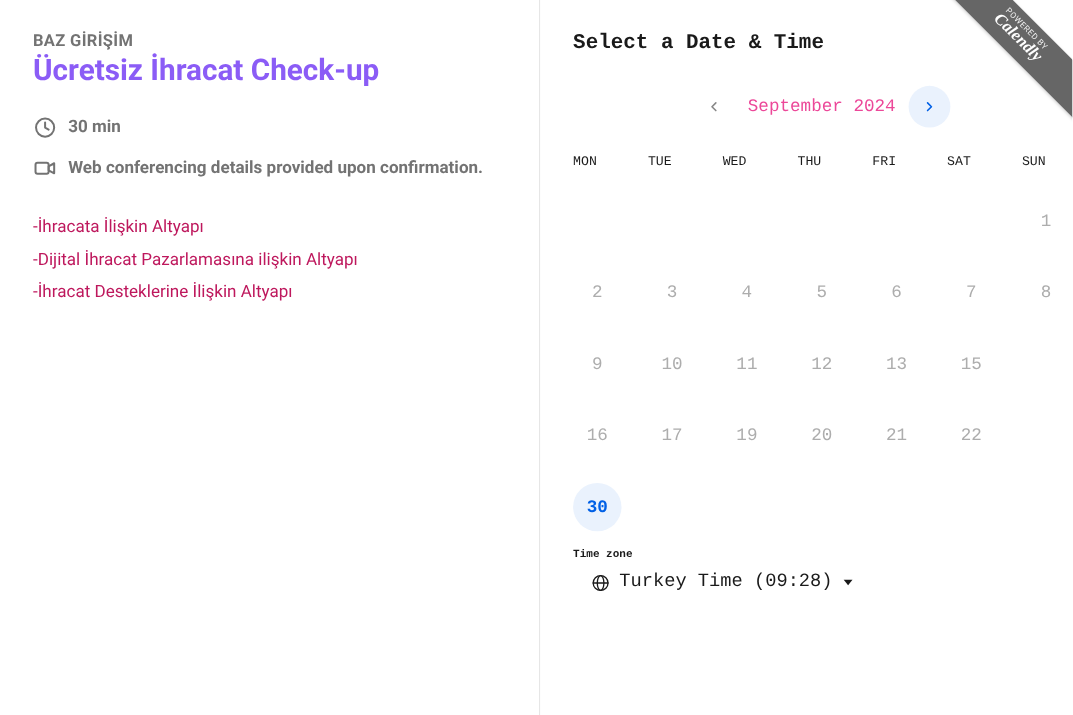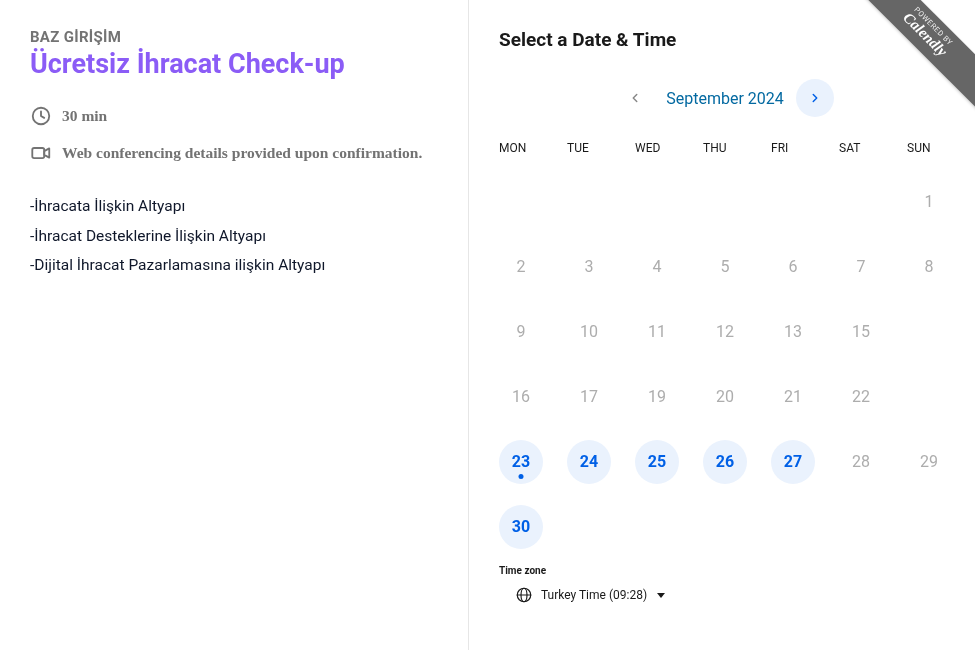--- a/index.html
+++ b/index.html
@@ -49,50 +49,50 @@
     display: flex;
     align-items: center;
     justify-content: center;
     margin-top: 1px;
   }
   .meta-row .text {
     font-size: 15.5px;
     font-weight: 700;
     color: #737373;
     line-height: 1.5;
-    font-family: Liberation Serif, serif;
   }
   .description {
     margin-top: 28px;
     font-size: 15.5px;
-    color: #0f172a;
+    color: #be185d;
     line-height: 1.9;
   }
   .right-panel {
     flex: 1;
-    padding: 28px 24px 0 30px;
+    padding: 28px 2px 0 30px;
     position: relative;
+    font-family: Liberation Mono, monospace;
   }
   .section-title {
     font-size: 19px;
     font-weight: 700;
     color: #1a1a1a;
     margin-bottom: 28px;
   }
   .month-nav {
     display: flex;
     align-items: center;
     justify-content: center;
     gap: 8px;
     margin-bottom: 24px;
     padding: 0 10px;
   }
   .month-label {
     font-size: 16px;
-    color: #0369a1;
+    color: #ec4899;
     flex: 0 0 auto;
     text-align: center;
     padding: 0 4px;
   }
   .nav-btn {
     width: 38px;
     height: 38px;
     border-radius: 50%;
     display: flex;
     align-items: center;
@@ -166,21 +166,21 @@
     margin-bottom: 10px;
   }
   .tz-value-row {
     display: flex;
     align-items: center;
     gap: 8px;
     padding-left: 16px;
     cursor: pointer;
   }
   .tz-value {
-    font-size: 12px;
+    font-size: 17px;
     color: #1a1a1a;
   }
   .caret-down {
     width: 0; height: 0;
     border-left: 4px solid transparent;
     border-right: 4px solid transparent;
     border-top: 5px solid #1a1a1a;
     margin-left: 2px;
   }
   
@@ -243,22 +243,22 @@
         <svg width="22" height="22" viewBox="0 0 24 24" fill="none" stroke="#737373" stroke-width="2" stroke-linecap="round" stroke-linejoin="round">
           <rect x="2.5" y="6.5" width="13" height="11" rx="2"></rect>
           <polygon points="15.5 10 21 7 21 17 15.5 14"></polygon>
         </svg>
       </span>
       <span class="text">Web conferencing details provided upon confirmation.</span>
     </div>
 
     <div class="description" id="desc-lines">
         <div>-İhracata İlişkin Altyapı</div>
+        <div>-Dijital İhracat Pazarlamasına ilişkin Altyapı</div>
         <div>-İhracat Desteklerine İlişkin Altyapı</div>
-        <div>-Dijital İhracat Pazarlamasına ilişkin Altyapı</div>
       </div>
   </div>
 
   <div class="right-panel">
     <h2 class="section-title">Select a Date &amp; Time</h2>
 
     <div class="month-nav">
       <button class="nav-btn prev">
         <span>
           <svg width="14" height="14" viewBox="0 0 24 24" fill="none" stroke="#888" stroke-width="2.5" stroke-linecap="round" stroke-linejoin="round">
@@ -356,43 +356,20 @@
             </div>
             <div class="day-cell">
               <div class="day disabled">21</div>
             </div>
             <div class="day-cell">
               <div class="day disabled">22</div>
             </div>
           </div>
           <div class="week-row">
             <div class="day-cell">
-              <div class="day available">23<span class="today-dot"></span></div>
-            </div>
-            <div class="day-cell">
-              <div class="day available">24</div>
-            </div>
-            <div class="day-cell">
-              <div class="day available">25</div>
-            </div>
-            <div class="day-cell">
-              <div class="day available">26</div>
-            </div>
-            <div class="day-cell">
-              <div class="day available">27</div>
-            </div>
-            <div class="day-cell">
-              <div class="day disabled">28</div>
-            </div>
-            <div class="day-cell">
-              <div class="day disabled">29</div>
-            </div>
-          </div>
-          <div class="week-row">
-            <div class="day-cell">
               <div class="day available">30</div>
             </div>
             <div class="day-cell"></div>
             <div class="day-cell"></div>
             <div class="day-cell"></div>
             <div class="day-cell"></div>
             <div class="day-cell"></div>
             <div class="day-cell"></div>
           </div>
         </div>

